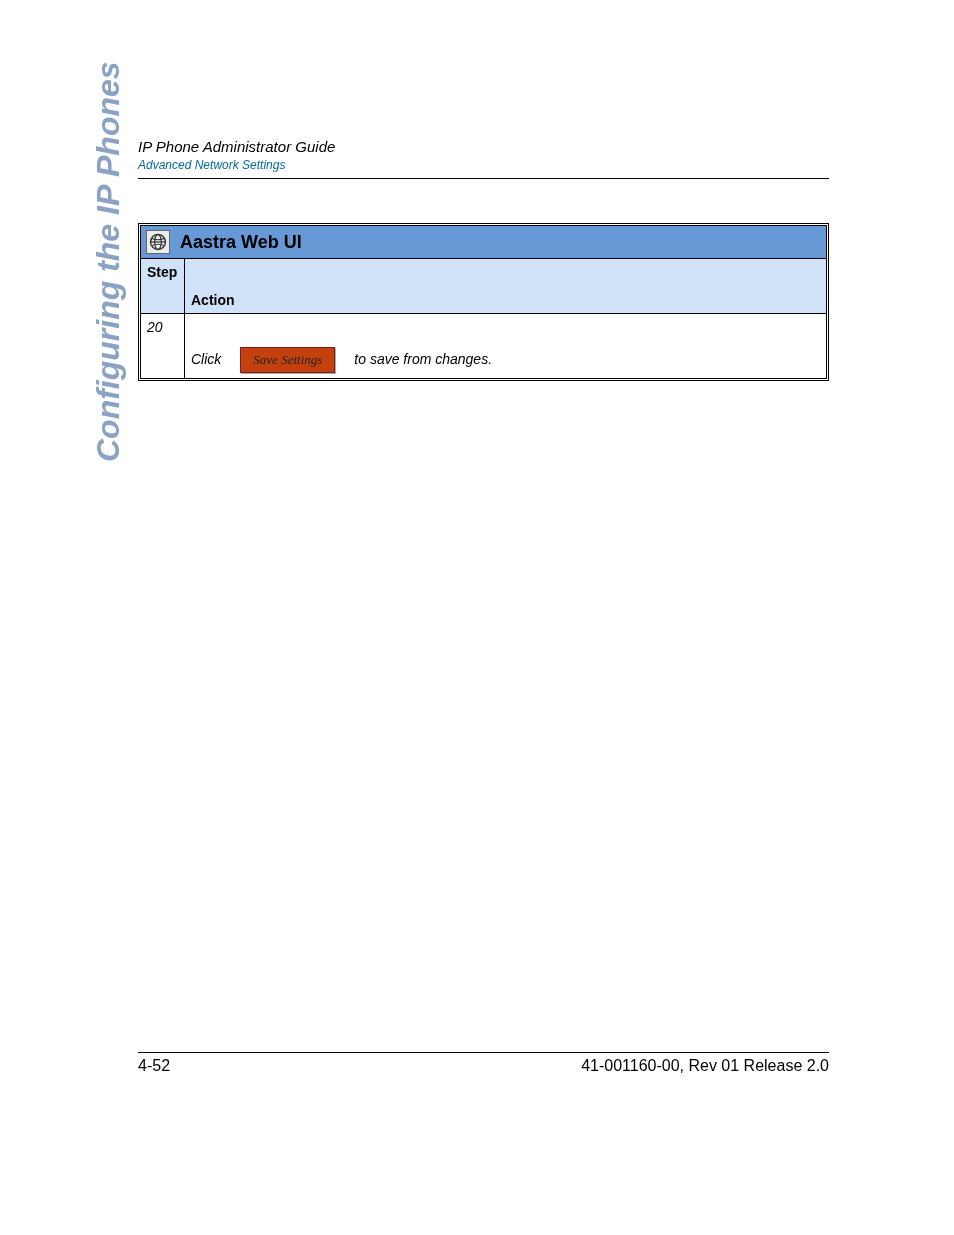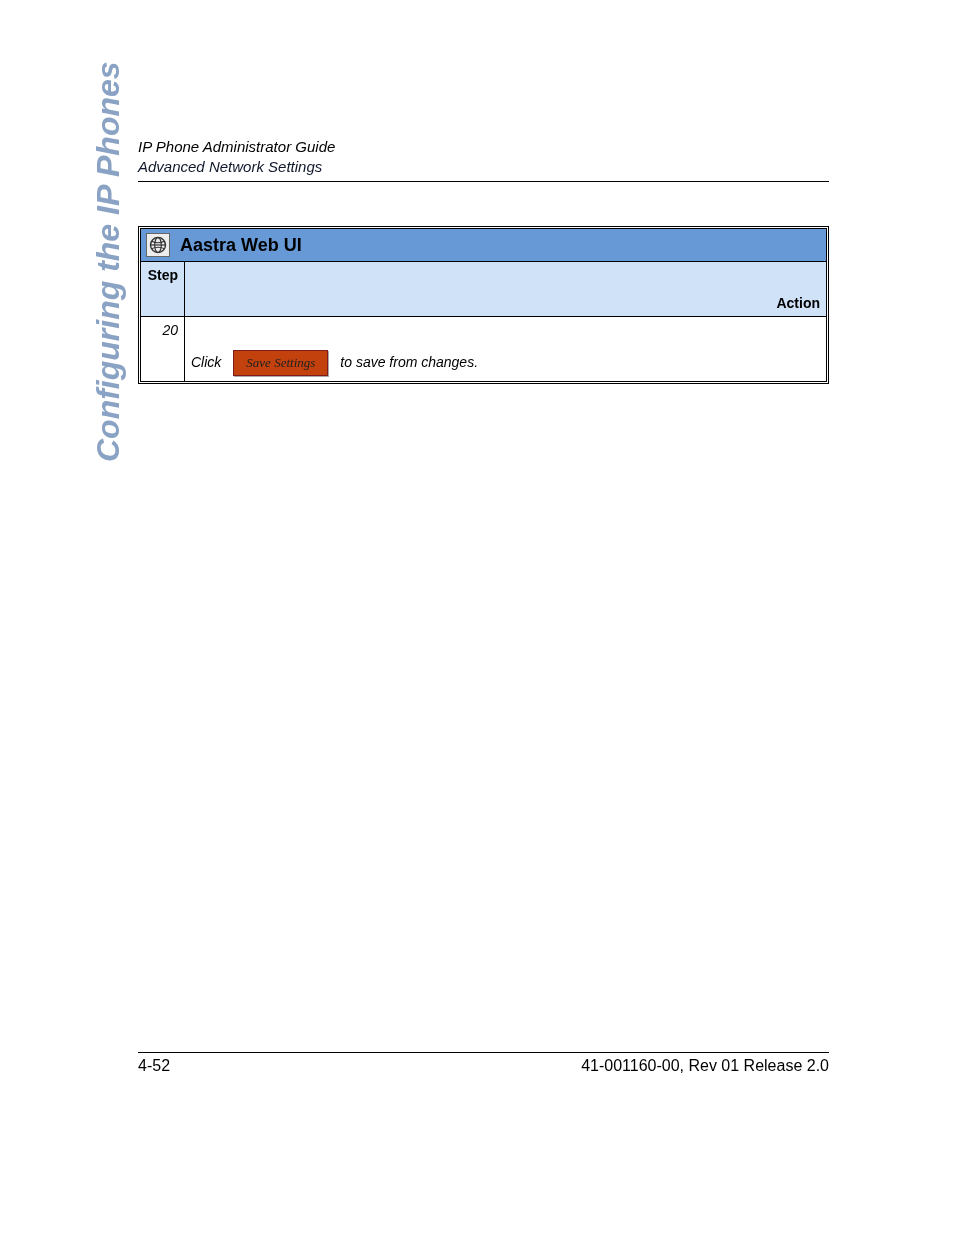--- a/index.html
+++ b/index.html
@@ -22,22 +22,22 @@
     .header-block {
       margin-bottom: 44px;
       font-style: italic;
     }
     .header-line1 {
       font-size: 15px;
       color: #000;
       margin-bottom: 3px;
     }
     .header-line2 {
-      font-size: 15px;
-      color: #0f172a;
+      font-size: 12px;
+      color: #0369a1;
       margin-bottom: 6px;
     }
     .header-rule {
       border: none;
       border-top: 1.5px solid #000;
       width: 100%;
     }
     .side-text {
       position: absolute;
       left: 90px;
@@ -47,21 +47,20 @@
       font-size: 32px;
       font-weight: bold;
       font-style: italic;
       color: #8aa3c4;
       white-space: nowrap;
       font-family: Arial, Helvetica, sans-serif;
     }
     .table-outer {
       border: 3px double #000;
       width: 100%;
-      text-align: right;
     }
     .title-row {
       background: #6699d6;
       display: flex;
       align-items: center;
       padding: 4px 5px;
       border-bottom: 1px solid #000;
     }
     .icon-box {
       width: 24px;
@@ -122,21 +121,21 @@
       font-family: "Times New Roman", serif;
       color: #222;
       box-shadow: 1px 1px 0 #aaa;
       vertical-align: middle;
       margin: 0 8px;
     }
     .row20-content {
       display: flex;
       align-items: center;
       flex-wrap: wrap;
-      gap: 4px;
+      gap: 11px;
     }
     .footer {
       position: absolute;
       left: 138px;
       right: 125px;
       bottom: 160px;
     }
     .footer-rule {
       border: none;
       border-top: 1.5px solid #000;

